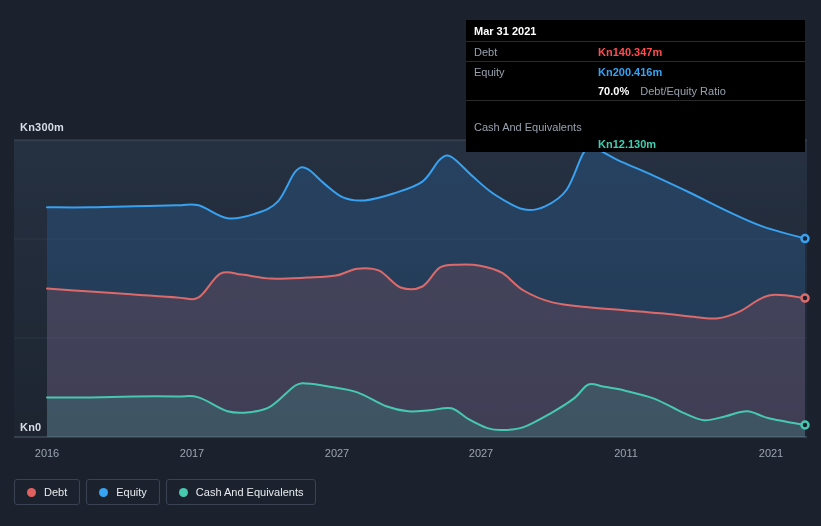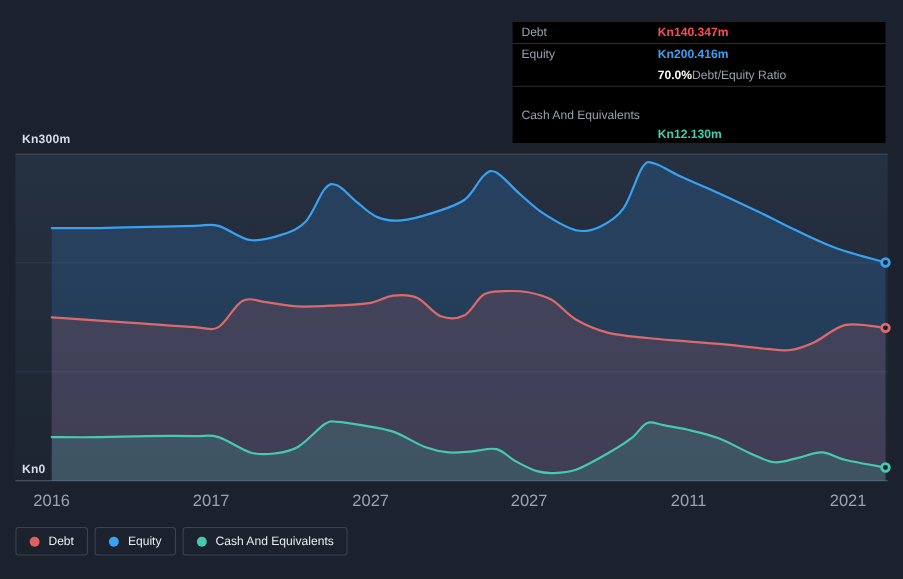--- a/index.html
+++ b/index.html
@@ -13,40 +13,40 @@
 
   
   #chart-svg{position:absolute;left:0;top:0;width:821px;height:526px;display:block;}
 
   
   .y-label{position:absolute;left:20px;color:#d7dde6;font-size:11px;font-weight:bold;letter-spacing:.2px;text-align:center;}
   .y-label.top{top:121px;}
   .y-label.bottom{top:421px;}
 
   
-  .x-tick{position:absolute;top:447px;transform:translateX(-50%);color:#9aa4b1;font-size:15px;}
+  .x-tick{position:absolute;top:447px;transform:translateX(-50%);color:#9aa4b1;font-size:11px;}
 
   
   .tooltip{
     position:absolute;left:466px;top:20px;width:339px;
     background:#000;color:#cfd6df;font-size:11px;
     box-sizing:border-box;
   }
   .tt-header{
     padding:5px 8px 4px 8px;font-weight:bold;color:#ffffff;
     border-bottom:1px solid #2b2b2b;font-size:11px;
   }
   .tt-row{display:flex;align-items:center;padding:2px 8px;min-height:15px;}
   .tt-row.sep{border-bottom:1px solid #2b2b2b;}
   .tt-label{width:124px;flex:0 0 124px;color:#97a1ad;}
   .tt-value{font-weight:bold;}
   .tt-value.debt{color:#ff4d4f;}
   .tt-value.equity{color:#36a3f5;}
   .tt-value.cash{color:#3fd0b2;margin-top:35px;}
-  .tt-ratio-num{color:#ffffff;font-weight:bold;margin-right:0;}
+  .tt-ratio-num{color:#ffffff;font-weight:bold;margin-right:11px;}
   .tt-ratio-text{color:#97a1ad;margin-top:44px;}
 
   
   .legend{position:absolute;left:14px;top:479px;display:flex;gap:6px;}
   .legend-item{
     display:flex;align-items:center;gap:8px;
     border:1px solid #3a4353;border-radius:3px;
     padding:6px 12px;background:#1b222d;cursor:pointer;
     color:#e8ebef;font-size:11px;
   }
@@ -84,20 +84,21 @@
   <div class="y-label bottom">Kn0</div>
 
   <div class="x-tick" style="left:47px">2016</div>
   <div class="x-tick" style="left:192px">2017</div>
   <div class="x-tick" style="left:337px">2027</div>
   <div class="x-tick" style="left:481px">2027</div>
   <div class="x-tick" style="left:626px">2011</div>
   <div class="x-tick" style="left:771px">2021</div>
 
   <div class="tooltip">
+    <div class="tt-header">Mar 31 2021</div>
     <div class="tt-row sep">
       <span class="tt-label">Debt</span>
       <span class="tt-value debt">Kn140.347m</span>
     </div>
     <div class="tt-row">
       <span class="tt-label">Equity</span>
       <span class="tt-value equity">Kn200.416m</span>
     </div>
     <div class="tt-row sep">
       <span class="tt-label"></span>

